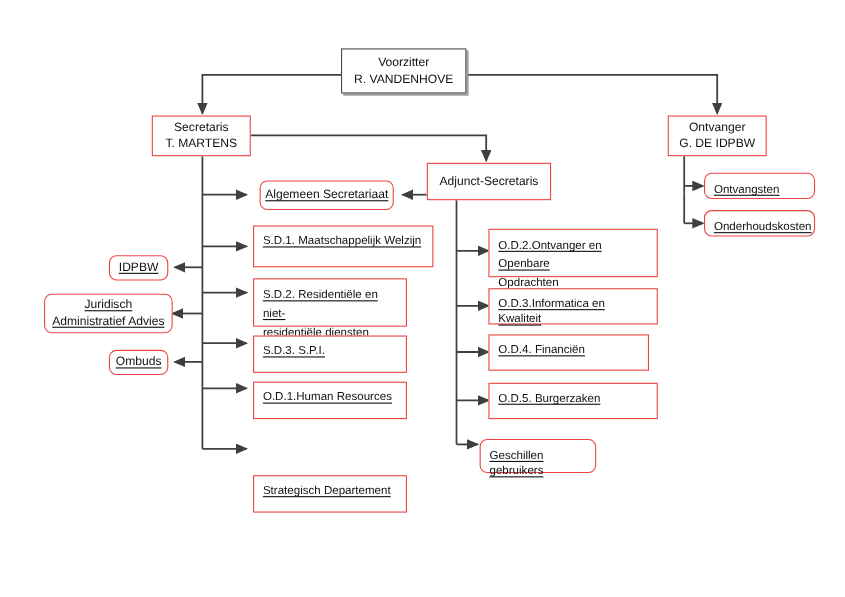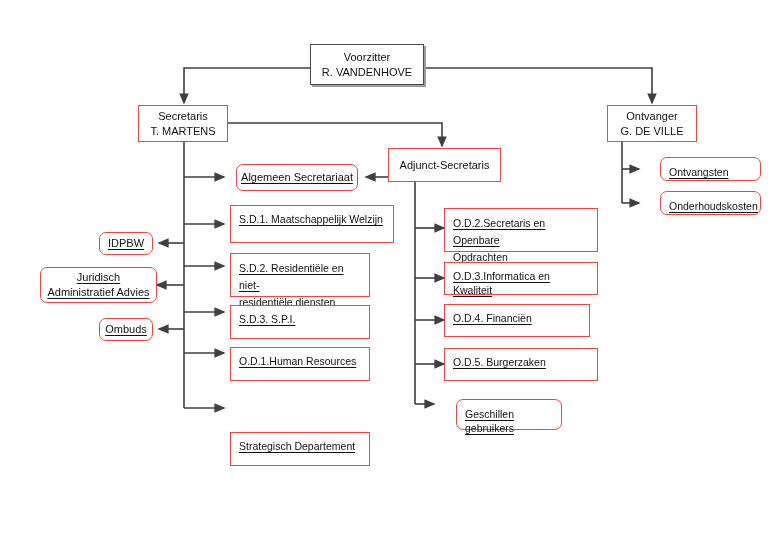--- a/index.html
+++ b/index.html
@@ -62,21 +62,20 @@
   .node.left-text .node-label {
     text-decoration: underline;
     text-underline-offset: 2px;
   }
   .node.rounded.center .node-label {
     text-decoration: underline;
     text-underline-offset: 2px;
   }
   .node.rounded.left-text {
     padding-top: 7px;
-    margin-left: 20px;
   }
   .node.two-line .node-label {
     line-height: 17px;
   }
 </style>
 </head>
 <body>
 
 <div id="page">
 
@@ -131,21 +130,21 @@
 R. VANDENHOVE</span>
   </div>
 
   <div class="node center" style="left:138px; top:105px; width:90px; height:37px;">
     <span class="node-label">Secretaris
 T. MARTENS</span>
   </div>
 
   <div class="node center" style="left:607px; top:105px; width:90px; height:37px;">
     <span class="node-label">Ontvanger
-G. DE VILLE</span>
+G. DE IDPBW</span>
   </div>
 
   <div class="node center" style="left:388px; top:148px; width:113px; height:34px;">
     <span class="node-label">Adjunct-Secretaris</span>
   </div>
 
   <div class="node rounded center" style="left:236px; top:164px; width:122px; height:27px;">
     <span class="node-label">Algemeen Secretariaat</span>
   </div>
 
@@ -177,21 +176,21 @@
 
   <div class="node left-text" style="left:230px; top:347px; width:140px; height:34px;">
     <span class="node-label">O.D.1.Human Resources</span>
   </div>
 
   <div class="node left-text" style="left:230px; top:390px; width:140px; height:34px;margin-top:42px;">
     <span class="node-label">Strategisch Departement</span>
   </div>
 
   <div class="node left-text two-line" style="left:444px; top:208px; width:154px; height:44px;">
-    <span class="node-label">O.D.2.Secretaris en Openbare
+    <span class="node-label">O.D.2.Ontvanger en Openbare
 Opdrachten</span>
   </div>
 
   <div class="node left-text" style="left:444px; top:262px; width:154px; height:33px;">
     <span class="node-label">O.D.3.Informatica en Kwaliteit</span>
   </div>
 
   <div class="node left-text" style="left:444px; top:304px; width:146px; height:33px;">
     <span class="node-label">O.D.4. Financiën</span>
   </div>

